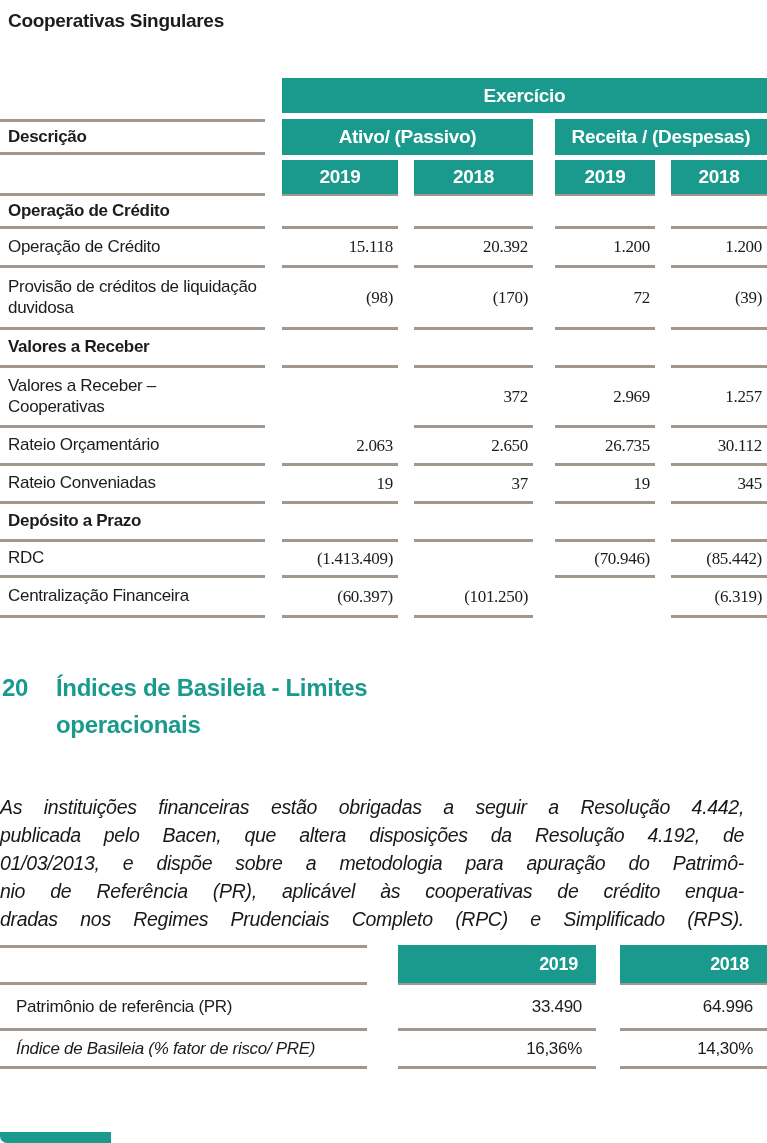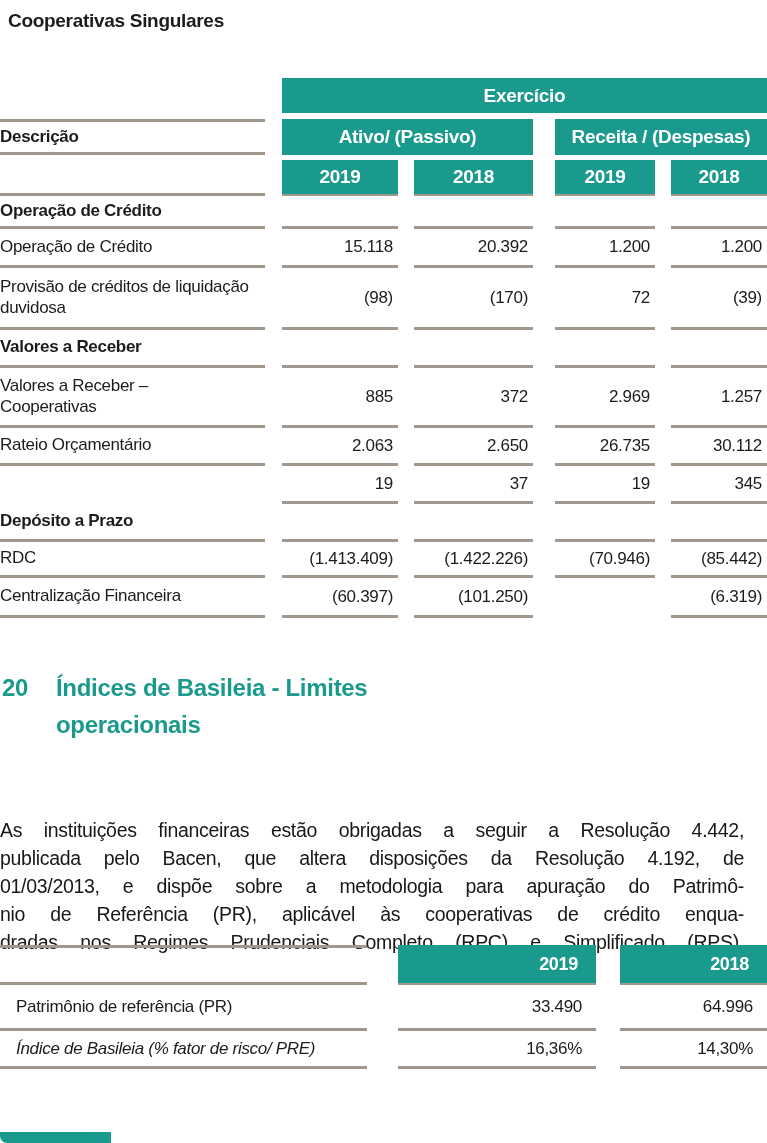--- a/index.html
+++ b/index.html
@@ -28,22 +28,22 @@
   .t1{position:absolute;top:78px;left:0;width:767px;}
   .row{
     display:grid;
     grid-template-columns:265px 17px 116px 16px 119px 22px 100px 16px 96px;
     width:767px;
   }.c3{grid-column:3}.c5{grid-column:5}.c7{grid-column:7}.c9{grid-column:9}
   .span-all{grid-column:3/10}
   .span-g1{grid-column:3/6}
   .span-g2{grid-column:7/10}
   .cell{display:flex;align-items:center;font-size:17px;}
-  .lbl{grid-column:1;line-height:1.18;}
-  .val{justify-content:flex-end;padding-right:5px;}
+  .lbl{grid-column:1;padding-left:8px;line-height:1.18;}
+  .val{justify-content:flex-end;padding-right:5px;font-family:Liberation Serif, serif;}
   .bb{border-bottom:3px solid var(--line);}
   .bt{border-top:3px solid var(--line);}
   .teal{
     background:var(--teal);color:#fff;font-weight:700;
     display:flex;align-items:center;justify-content:center;
     font-size:19px;
   }
   .teal-ub{border-bottom:2px solid var(--line);}
   .h35{height:35px}.h6{height:6px}.h36{height:36px}.h5{height:5px}
   .h33{height:33px}.h39{height:39px}.h62{height:62px}.h38{height:38px}
@@ -53,22 +53,22 @@
   .narrow{max-width:232px;}
   
   .h2-block{
     position:absolute;top:669px;left:2px;width:765px;
     display:flex;color:var(--teal);font-weight:700;
     font-size:24px;line-height:37px;
   }
   .h2-num{width:54px;flex:0 0 54px;}
   
   .para{
-    position:absolute;top:816px;left:0;width:744px;
-    font-size:19.5px;line-height:28px;color:#181817;
+    position:absolute;top:793px;left:0;width:744px;
+    font-size:19.5px;line-height:28px;color:#181817;font-style:italic;
   }
   .para .pline{
     text-align:justify;
     text-align-last:justify;
     white-space:normal;
   }
   
   .t2{position:absolute;top:945px;left:0;width:767px;}
   .row2{
     display:grid;
@@ -144,53 +144,52 @@
       <div class="cell c3 bb"></div>
       <div class="cell c5 bb"></div>
       <div class="cell c7 bb"></div>
       <div class="cell c9 bb"></div>
     </div>
 
     <div class="row h60">
       <div class="cell lbl bb">
           <span class="narrow">Valores a Receber – Cooperativas</span>
         </div>
-      <div class="cell val c3 bb">885</div>
       <div class="cell val c5 bb">372</div>
       <div class="cell val c7 bb">2.969</div>
       <div class="cell val c9 bb">1.257</div>
     </div>
 
     <div class="row h38">
       <div class="cell lbl bb">Rateio Orçamentário</div>
       <div class="cell val c3 bb">2.063</div>
       <div class="cell val c5 bb">2.650</div>
       <div class="cell val c7 bb">26.735</div>
       <div class="cell val c9 bb">30.112</div>
     </div>
 
     <div class="row h38">
+      <div class="cell lbl bb">Rateio Conveniadas</div>
       <div class="cell val c3 bb">19</div>
       <div class="cell val c5 bb">37</div>
       <div class="cell val c7 bb">19</div>
       <div class="cell val c9 bb">345</div>
     </div>
 
     <div class="row h38 section">
       <div class="cell lbl bb">Depósito a Prazo</div>
       <div class="cell c3 bb"></div>
       <div class="cell c5 bb"></div>
       <div class="cell c7 bb"></div>
       <div class="cell c9 bb"></div>
     </div>
 
     <div class="row h36">
       <div class="cell lbl bb">RDC</div>
       <div class="cell val c3 bb">(1.413.409)</div>
-      <div class="cell val c5 bb">(1.422.226)</div>
       <div class="cell val c7 bb">(70.946)</div>
       <div class="cell val c9 bb">(85.442)</div>
     </div>
 
     <div class="row h40">
       <div class="cell lbl bb">Centralização Financeira</div>
       <div class="cell val c3 bb">(60.397)</div>
       <div class="cell val c5 bb">(101.250)</div>
       <div class="cell val c9 bb">(6.319)</div>
     </div>

